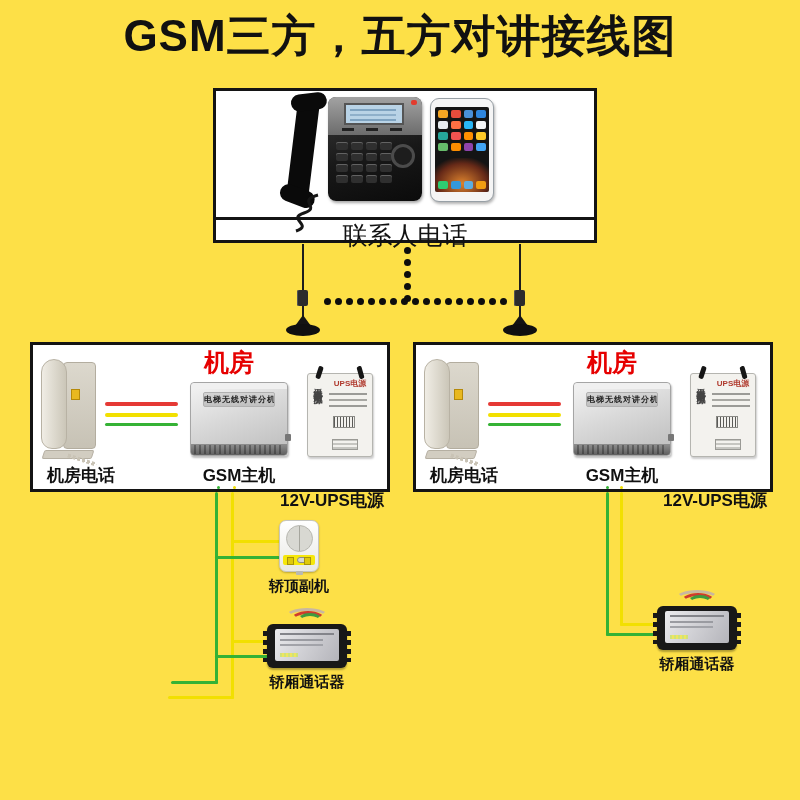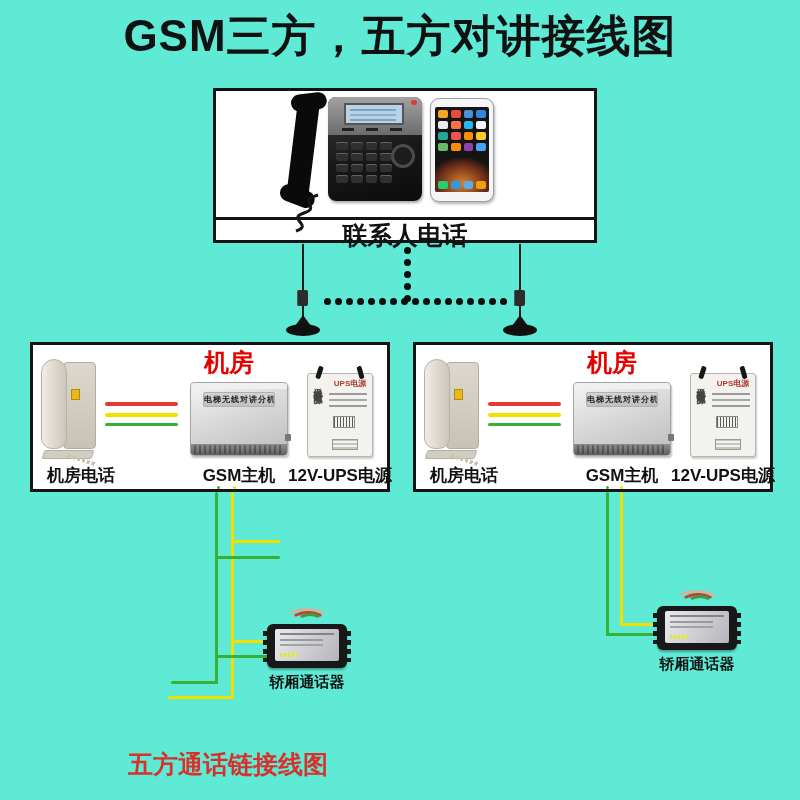--- a/index.html
+++ b/index.html
@@ -1,38 +1,38 @@
 <!DOCTYPE html>
 <html><head>
 <meta charset="utf-8">
 <style>
   html,body{margin:0;padding:0;background:#ffffff;}
-  #canvas{position:relative;width:800px;height:800px;background:#5eead4;overflow:hidden;
+  #canvas{position:relative;width:800px;height:800px;background:#fde047;overflow:hidden;
           font-family:"Liberation Sans",sans-serif;}
   #canvas *{box-sizing:border-box;}
   .abs{position:absolute;}
 
   
   .main-title{left:0;top:8px;width:800px;text-align:center;font-size:44px;font-weight:bold;
               color:#111;letter-spacing:1px;line-height:56px;}
   .caption{top:748px;width:300px;text-align:center;font-size:25px;font-weight:bold;color:#d9302c;}
   .caption-left{left:78px;}
   .caption-right{left:484px;}
 
   
   .frame{border:3px solid #141414;background:#fff;}
   #contact-box{left:213px;top:88px;width:384px;height:155px;}
   .contact-strip{left:0;right:0;bottom:0;height:23px;border-top:3px solid #141414;
-                 text-align:center;font-size:25px;font-weight:bold;color:#111;line-height:30px;}
+                 text-align:center;font-size:25px;font-weight:normal;color:#111;line-height:30px;}
   .room{width:360px;height:150px;top:342px;}
   .room-left{left:30px;} .room-right{left:413px;}
   .room-title{left:0;top:1px;width:100%;text-align:center;text-indent:38px;
               font-size:25px;font-weight:bold;color:#e60000;}
   .room-label{top:119px;text-align:center;font-size:17px;font-weight:bold;color:#111;white-space:nowrap;}
-  .lbl-phone{left:5px;width:86px;} .lbl-host{left:157px;width:98px;} .lbl-ups{left:247px;width:120px;}
+  .lbl-phone{left:5px;width:86px;} .lbl-host{left:157px;width:98px;} .lbl-ups{left:239px;width:120px;margin-top:25px;}
 
   
   .deskphone{left:66px;top:2px;width:146px;height:114px;}
   .dp-body{position:absolute;left:46px;top:4px;width:94px;height:104px;border-radius:8px;
            background:linear-gradient(165deg,#3c3c3c,#181818 55%,#0b0b0b);box-shadow:1px 2px 3px rgba(0,0,0,.35);}
   .dp-top{position:absolute;left:0;top:0;width:100%;height:38px;border-radius:8px 8px 0 0;
           background:linear-gradient(#a2a2a2,#6c6c6c);}
   .dp-lcd{position:absolute;left:16px;top:6px;width:60px;height:22px;background:#b9d3e6;border:2px solid #555;}
   .dp-lcd i{position:absolute;left:4px;top:4px;width:46px;height:2px;background:#7fa3c0;
             box-shadow:0 5px 0 0 #8fb0ca,0 10px 0 0 #7fa3c0;}
@@ -374,20 +374,30 @@
   <div class="abs wire w-yel wl-y2"></div>
   <div class="abs wire w-grn wl-g2"></div>
   <div class="abs wire w-grn wl-g3"></div>
   <div class="abs wire w-yel wl-y3"></div>
 
   <div class="abs wire w-grn wr-gv"></div>
   <div class="abs wire w-yel wr-yv"></div>
   <div class="abs wire w-yel wr-y1"></div>
   <div class="abs wire w-grn wr-g1"></div>
 
+  <div class="abs speaker-unit unit-top">
+    <div class="sp-body">
+      <div class="sp-circle"></div>
+      <div class="sp-strip">
+          <div class="sp-oval"></div>
+        </div>
+      <div class="sp-stub"></div>
+    </div>
+    <div class="unit-label">轿顶副机</div>
+  </div>
 
   <div class="abs intercom-unit talker-left">
     <div class="ic-body">
       <div class="ic-wires"></div>
       <div class="ic-plate">
           <div class="ic-mark"></div>
         </div>
     </div>
     <div class="unit-label">轿厢通话器</div>
   </div>
@@ -396,15 +406,14 @@
   <div class="abs intercom-unit talker-right">
     <div class="ic-body">
       <div class="ic-wires"></div>
       <div class="ic-plate">
           <div class="ic-mark"></div>
         </div>
     </div>
     <div class="unit-label">轿厢通话器</div>
   </div>
 
-  <div class="abs caption caption-left">五方通话链接线图</div>
 
 </div>
 
 </body></html>

